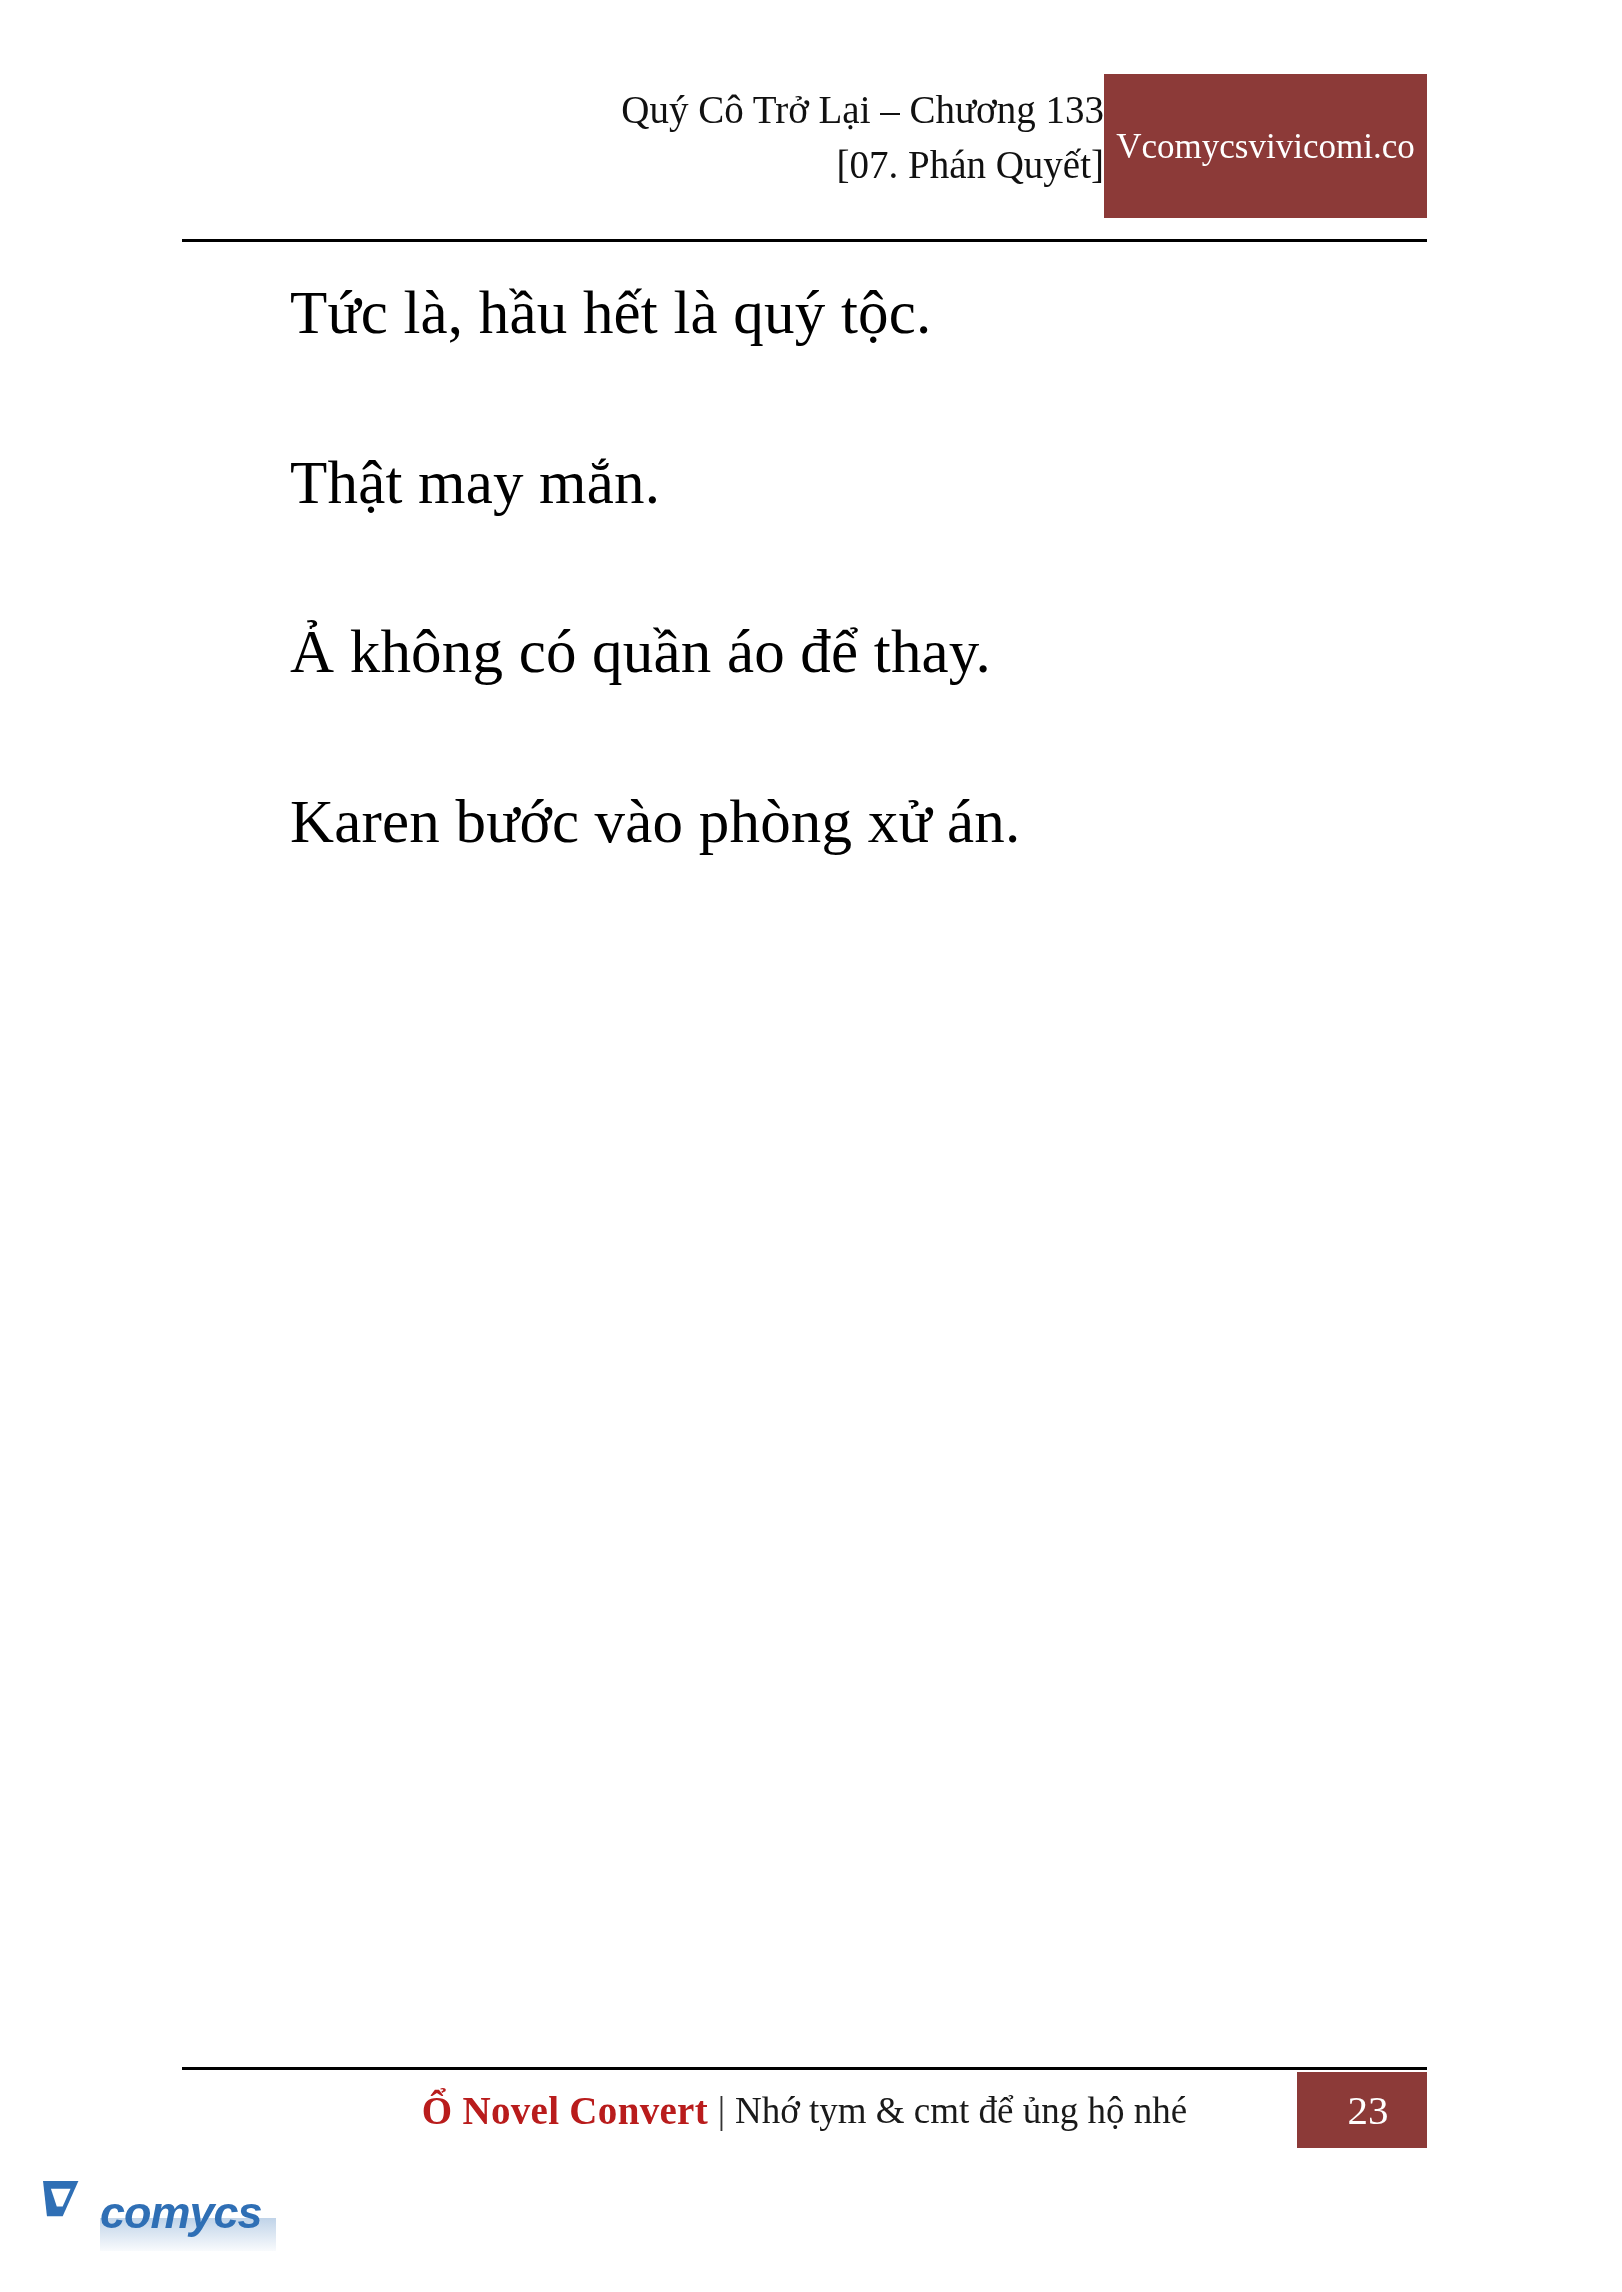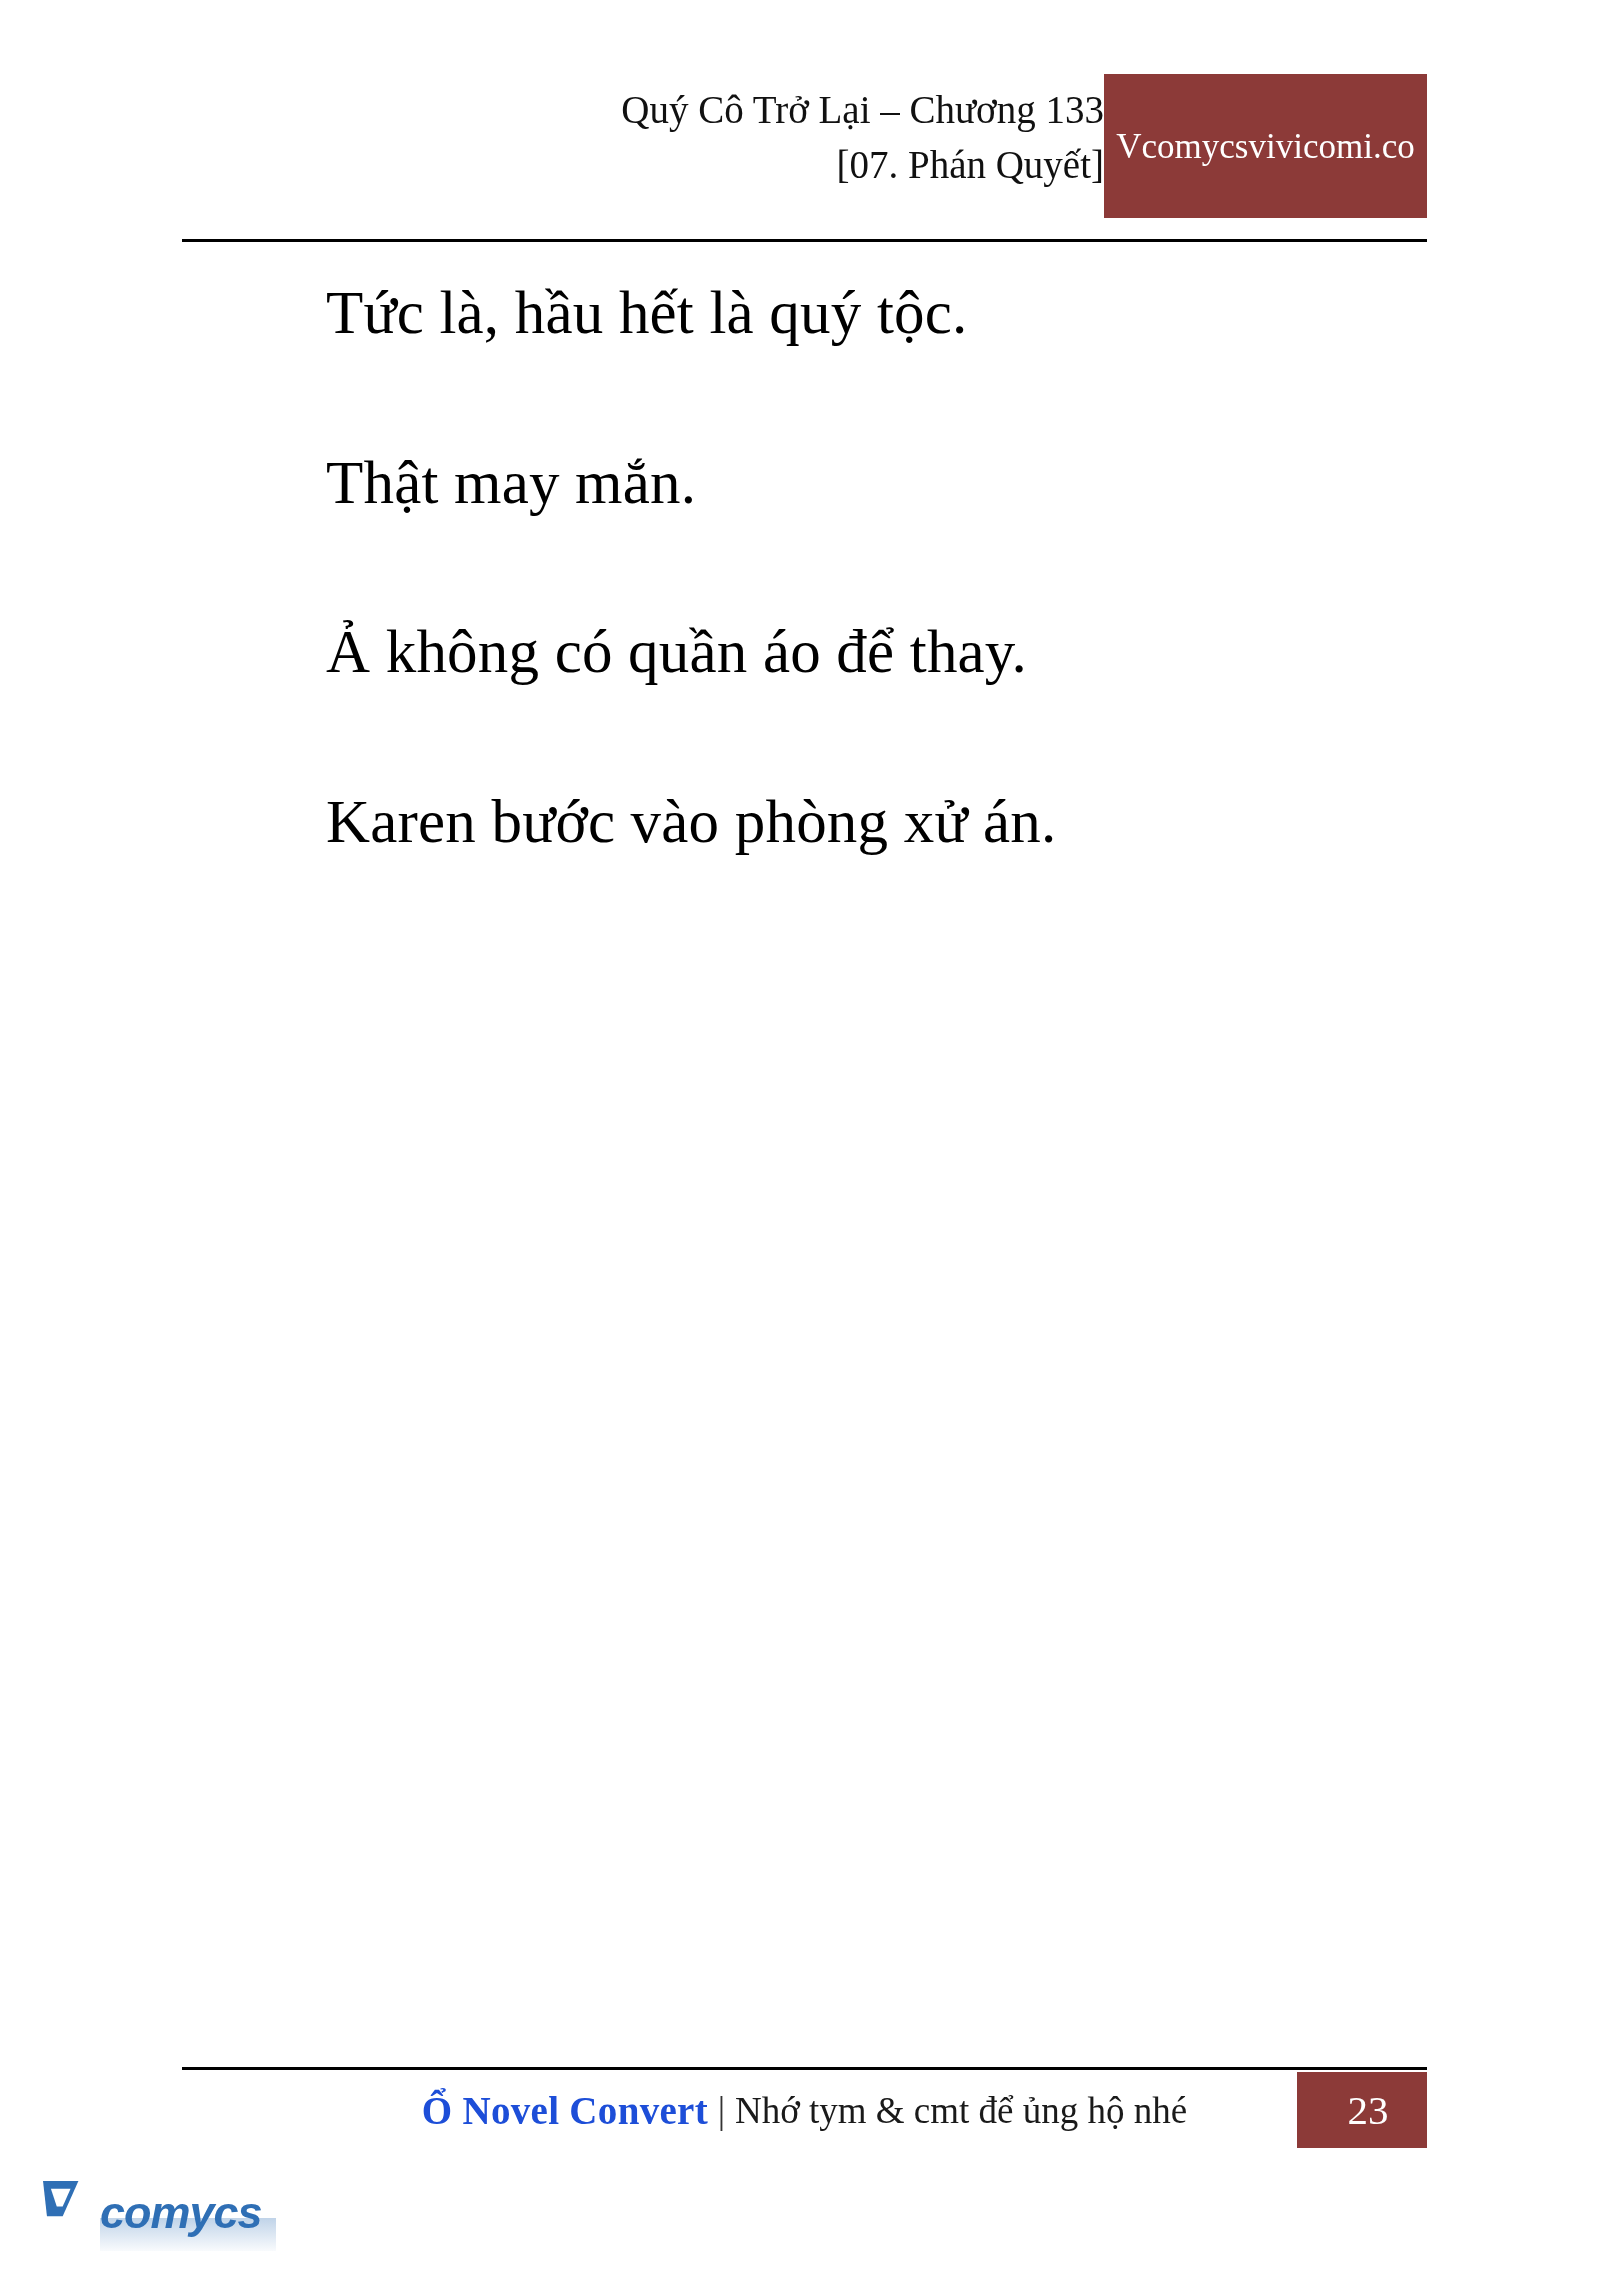--- a/index.html
+++ b/index.html
@@ -68,21 +68,20 @@
     height: 2.9px;
     background: #000000;
   }
 
   
   .content {
     position: absolute;
     left: 182px;
     top: 271px;
     width: 1264px;
-    margin-left: 36px;
   }
   .para {
     font-family: "Liberation Serif", serif;
     font-size: 61px;
     line-height: 1.24;
     text-indent: 108px;
     margin: 0 0 94px 0;
     letter-spacing: 0.2px;
     color: #000000;
   }
@@ -110,21 +109,21 @@
     position: absolute;
     left: 0;
     top: 0;
     width: 1245px;
     height: 76px;
     display: flex;
     align-items: center;
     justify-content: center;
   }
   .footer-brand {
-    color: #1d4ed8;
+    color: #b91c1c;
     font-weight: bold;
     font-size: 39px;
     font-family: "Liberation Serif", serif;
     letter-spacing: 0.3px;
   }
   .footer-sep {
     color: #333333;
     font-size: 37px;
     margin: 0 9.8px;
   }

